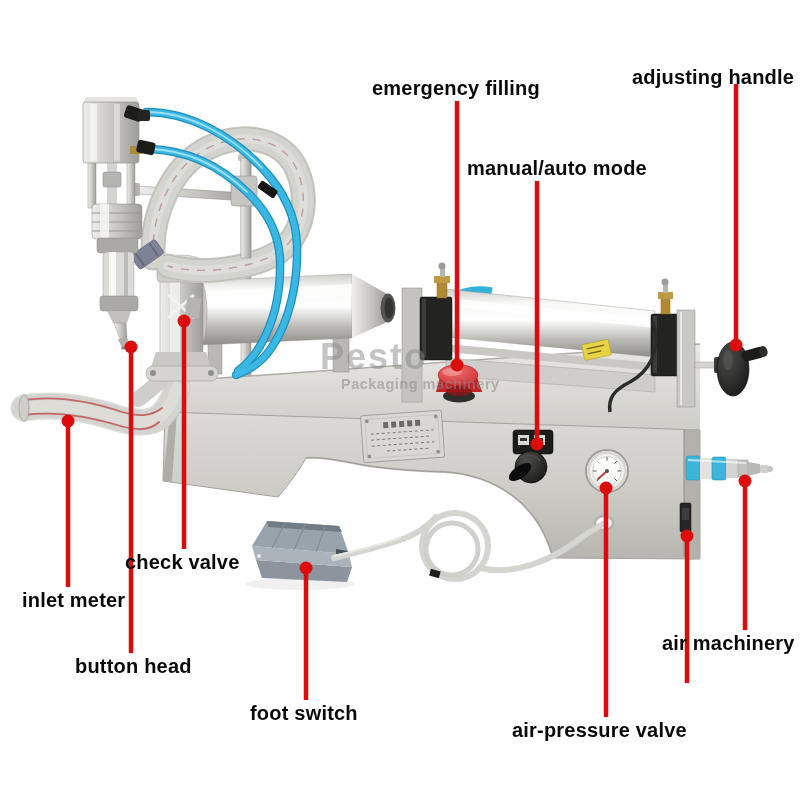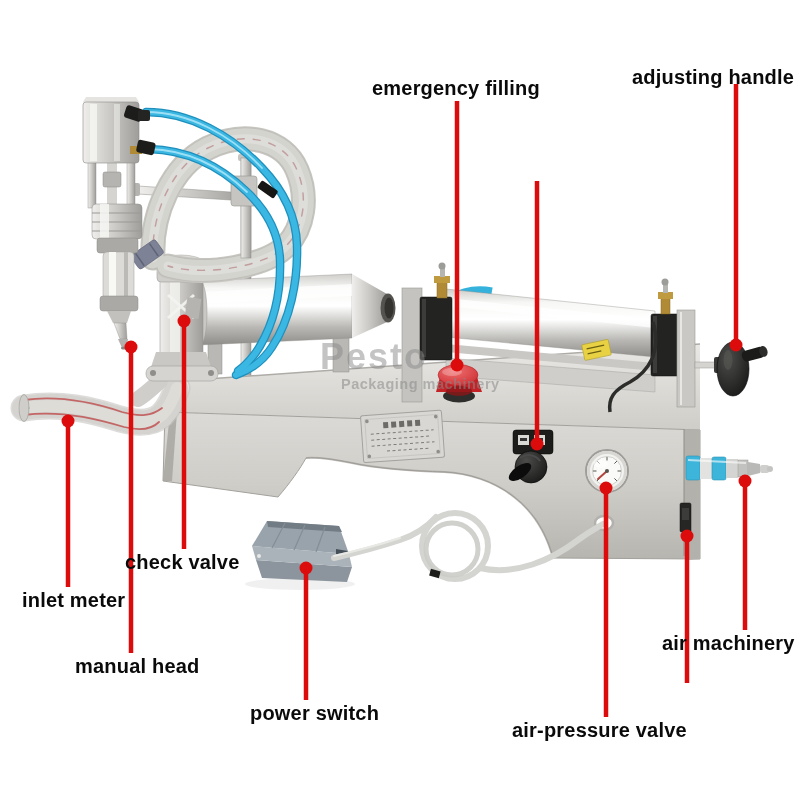--- a/index.html
+++ b/index.html
@@ -334,20 +334,21 @@
         <circle cx="131" cy="347" r="6.5"></circle>
     <circle cx="306" cy="568" r="6.5"></circle>
         <circle cx="745" cy="481" r="6.5"></circle>
         <circle cx="687" cy="536" r="6.5"></circle>
     <circle cx="606" cy="488" r="6.5"></circle>
   </g>
 </svg>
 
 <div class="part-label" style="left:372px;top:75px">emergency filling</div>
 <div class="part-label" style="left:632px;top:64px">adjusting handle</div>
+<div class="part-label" style="left:467px;top:155px">manual/auto mode</div>
 <div class="part-label" style="left:125px;top:549px">check valve</div>
 <div class="part-label" style="left:22px;top:587px">inlet meter</div>
-<div class="part-label" style="left:75px;top:653px">manual head</div>
-<div class="part-label" style="left:250px;top:700px">power switch</div>
+<div class="part-label" style="left:75px;top:653px">button head</div>
+<div class="part-label" style="left:250px;top:700px">foot switch</div>
 <div class="part-label" style="left:662px;top:630px">air machinery</div>
 <div class="part-label" style="left:512px;top:717px">air-pressure valve</div>
 
 </div>
 
 </body></html>

